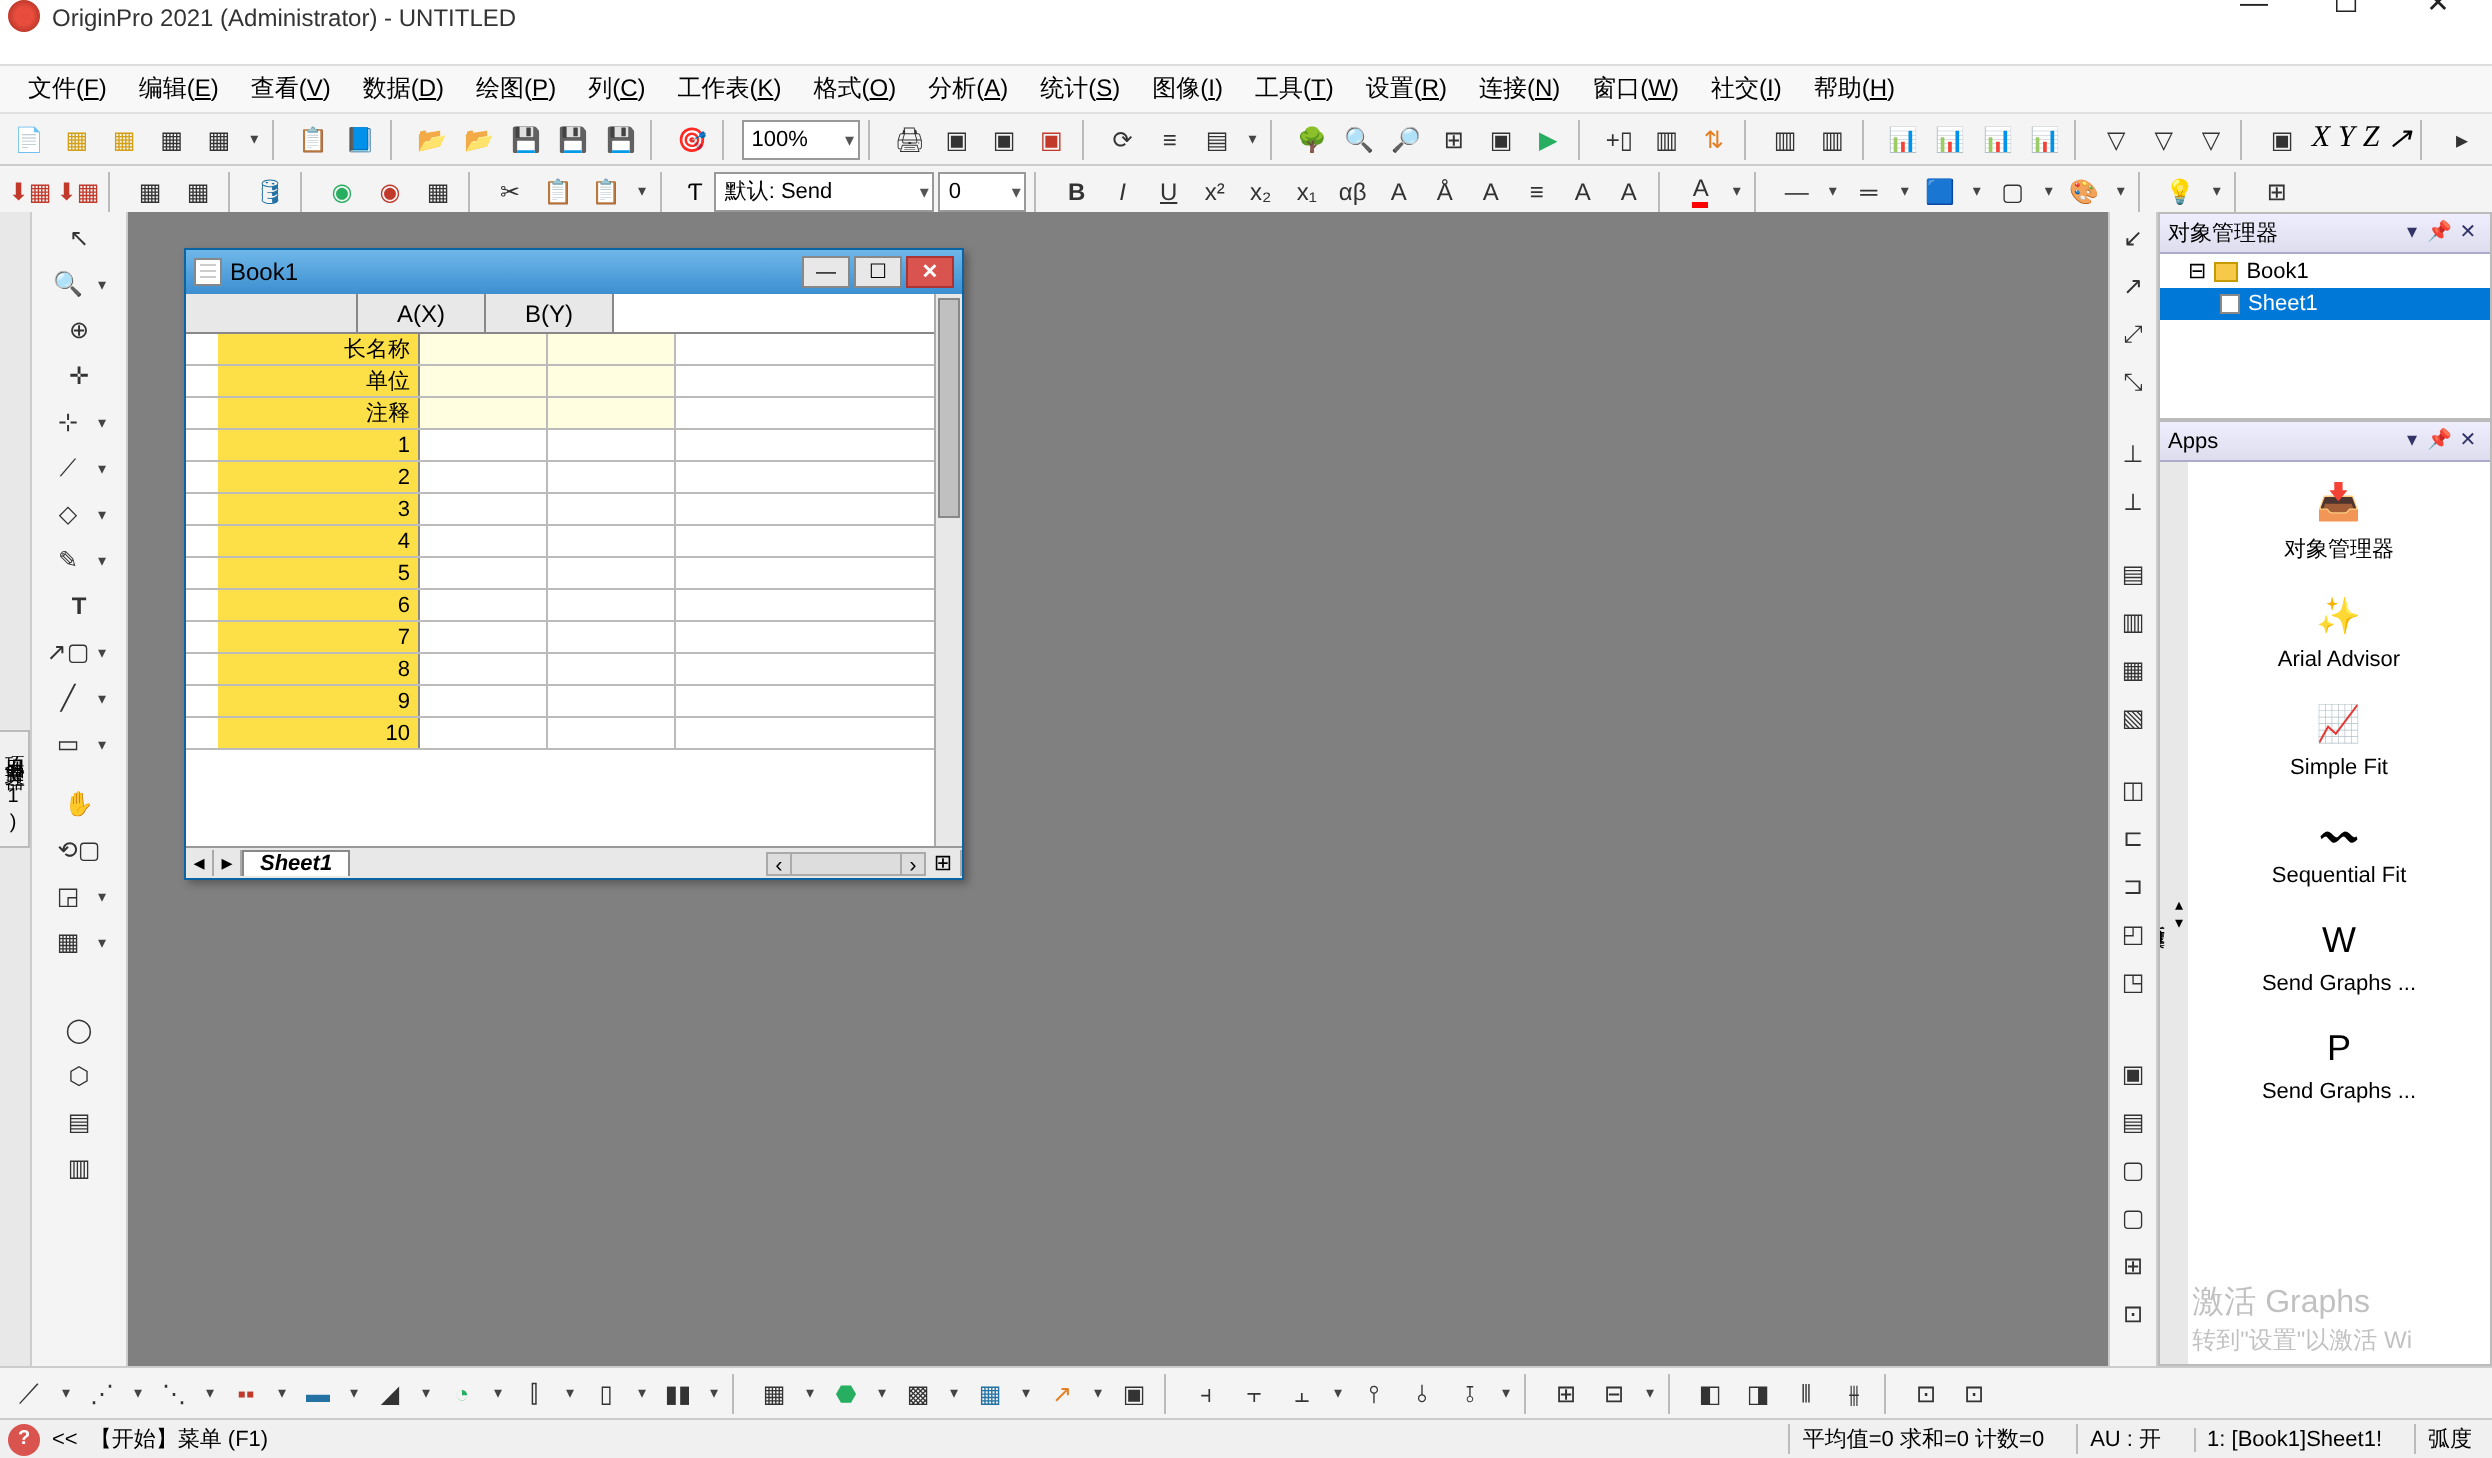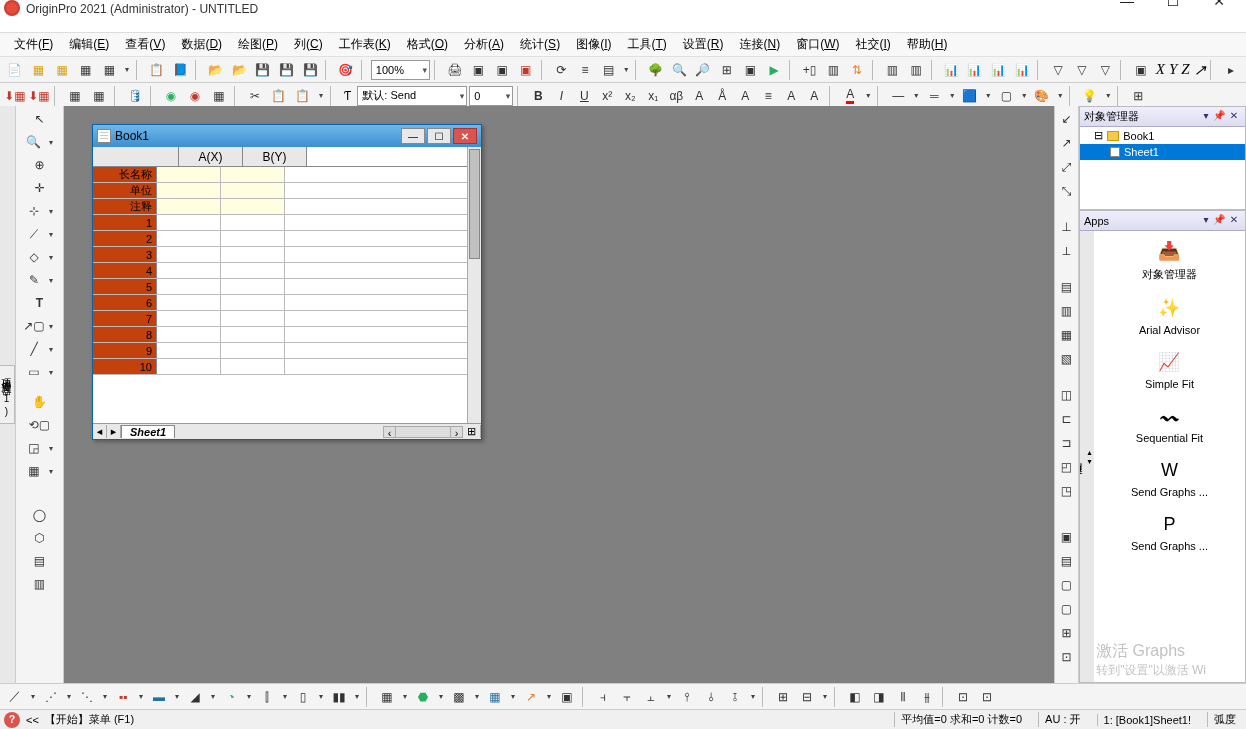--- a/index.html
+++ b/index.html
@@ -47,21 +47,21 @@
 .subwin-title .wicon::before { content:""; position:absolute; inset:2px; background:repeating-linear-gradient(#ccc,#ccc 1px,#fff 1px,#fff 3px); }
 .subwin-title .t { flex: 1; font-size: 12px; }
 .subwin-title .sbtn { width: 24px; height: 16px; margin-left: 2px; background: #e8e8e8; border: 1px solid #888; display: flex; align-items: center; justify-content: center; font-size: 10px; }
 .subwin-title .sbtn.close { background: #d9534f; color: #fff; border-color: #a33; font-weight: bold; }
 .grid-wrap { flex: 1; background: #cdcdcd; position: relative; overflow: hidden; }
 .grid { position: absolute; inset: 0 14px 0 0; background: #fff; }
 .ghead { display: flex; height: 20px; border-bottom: 1px solid #888; }
 .gcorner { width: 86px; background: #e8e8e8; border-right: 1px solid #888; }
 .gcol { width: 64px; background: #e8e8e8; border-right: 1px solid #888; display: flex; align-items: center; justify-content: center; font-size: 12px; text-align: center; }
 .grow { display: flex; height: 16px; border-bottom: 1px solid #bbb; }
-.grhead { width: 64px; background: #c2410c; border-right: 1px solid #888; display: flex; align-items: center; justify-content: flex-end; padding-right: 4px; font-size: 11px; }
+.grhead { width: 101px; background: #fde047; border-right: 1px solid #888; display: flex; align-items: center; justify-content: flex-end; padding-right: 4px; font-size: 11px; margin-left: 16px; }
 .gcell { width: 64px; border-right: 1px solid #bbb; background: #fff; }
 .gcell.meta { background: #fffee0; }
 .vscroll { position: absolute; right: 0; top: 0; bottom: 0; width: 14px; background: #e8e8e8; border-left: 1px solid #aaa; }
 .vscroll-thumb { position: absolute; left: 1px; right: 1px; top: 2px; height: 110px; background: #c0c0c0; border: 1px solid #888; }
 .tabstrip { height: 16px; background: #e8e8e8; display: flex; align-items: center; border-top: 1px solid #999; font-size: 11px; }
 .tabstrip .nav { width: 14px; text-align: center; border-right: 1px solid #aaa; }
 .tabstrip .sheet { padding: 0 8px; background: #fff; border: 1px solid #888; border-bottom: none; font-weight: bold; font-style: italic; }
 .tabstrip .flex { flex: 1; }
 .tabstrip .hsb { width: 80px; height: 12px; background: #ddd; border: 1px solid #aaa; display: flex; }
 .tabstrip .hsb .ab { width: 12px; text-align: center; border-right: 1px solid #aaa; }

